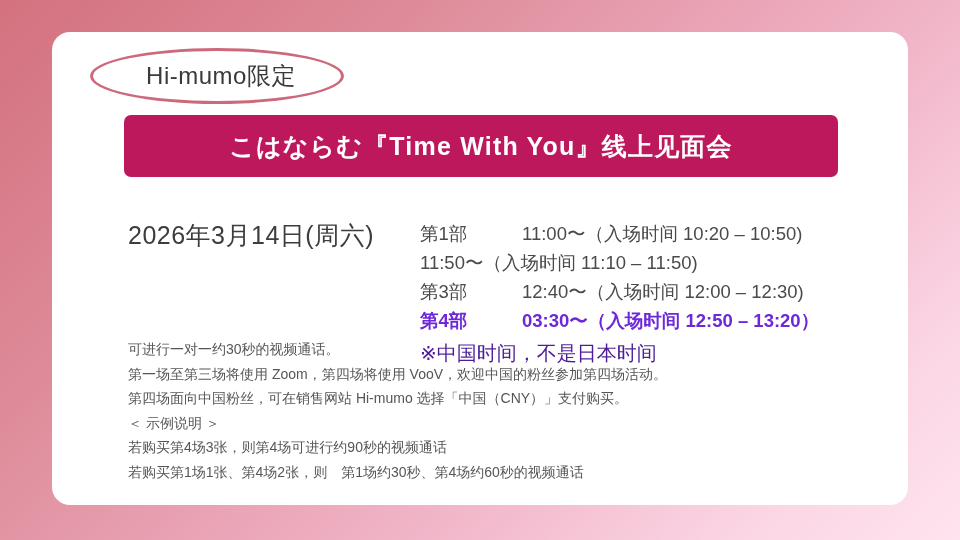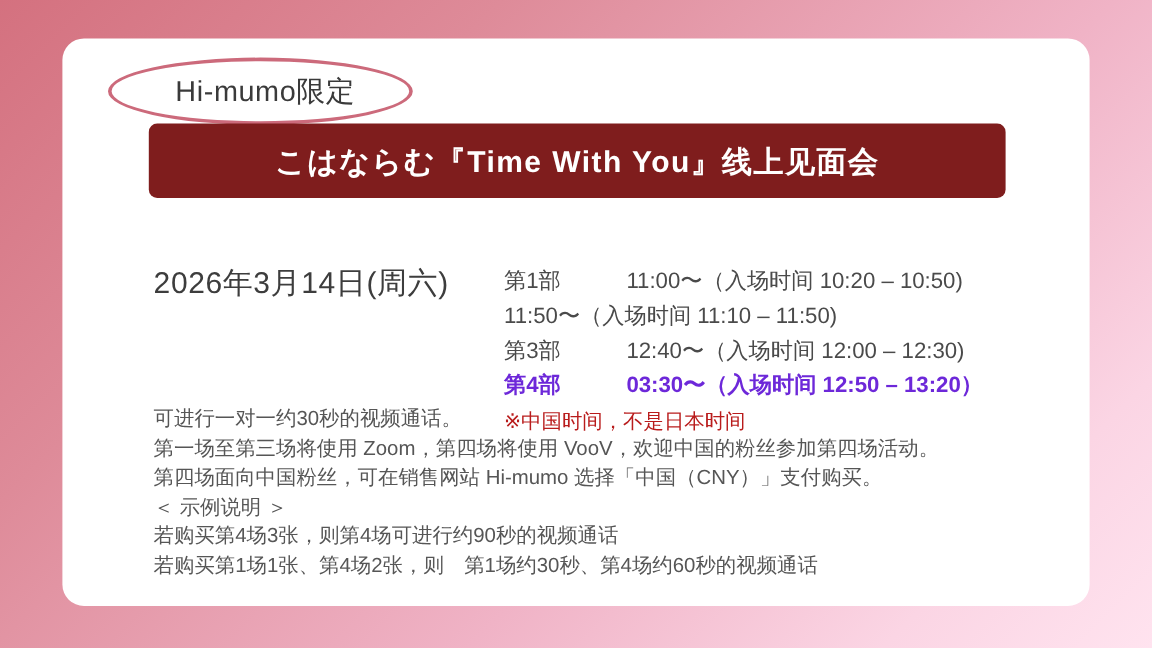--- a/index.html
+++ b/index.html
@@ -57,24 +57,24 @@
     color: #3a3a3a;
     letter-spacing: 0.5px;
     padding-left: 8px;
     box-sizing: border-box;
   }
 
   
   #banner {
     position: absolute;
     left: 72px;
-    top: 71px;
+    top: 83px;
     width: 714px;
     height: 62px;
-    background: #7f1d1d;
+    background: #be185d;
     border-radius: 7px;
     display: flex;
     align-items: center;
     justify-content: center;
   }
   #banner .banner-text {
     color: #ffffff;
     font-size: 25px;
     font-weight: bold;
     letter-spacing: 1.2px;
@@ -118,34 +118,34 @@
   }
   .sched-line .time {
     flex: 1 1 auto;
   }
   .sched-line.highlight {
     color: #6d28d9;
     font-weight: bold;
   }
   #timezone-note {
     margin-top: 5px;
-    font-size: 17px;
-    color: #b91c1c;
+    font-size: 20px;
+    color: #4c1d95;
     white-space: nowrap;
   }
 
   
   #body-text {
     position: absolute;
     left: 76px;
     top: 305px;
     width: 770px;
   }
   #body-text .body-line {
-    font-size: 17px;
+    font-size: 14px;
     color: #565656;
     line-height: 24.5px;
     white-space: nowrap;
   }
 </style>
 </head>
 <body>
 
 <div id="poster">
 

